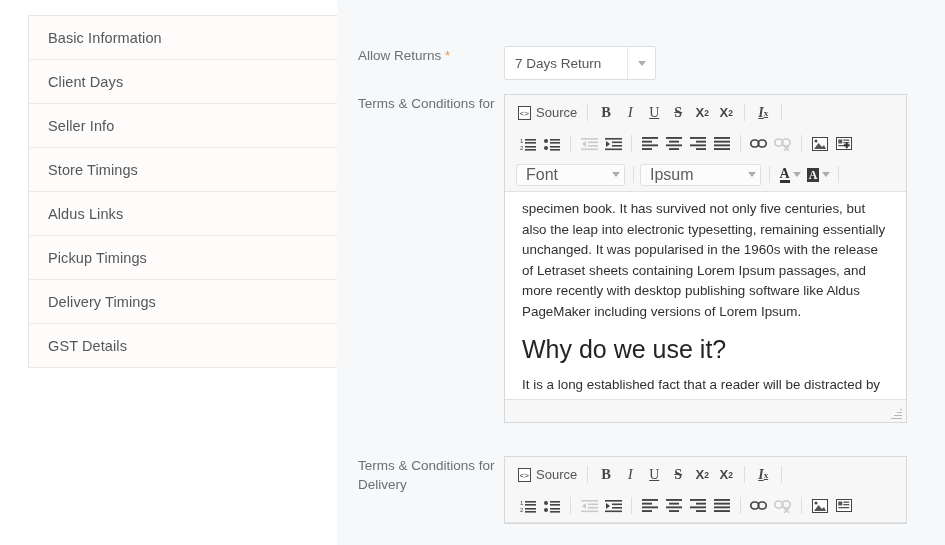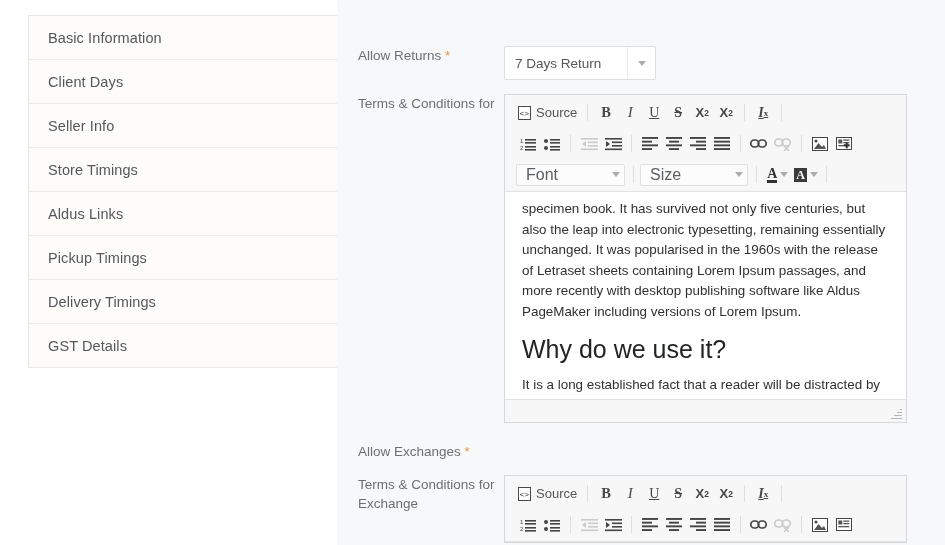--- a/index.html
+++ b/index.html
@@ -397,21 +397,21 @@
             </div>
 
             <div class="tbrow">
               <div class="combo">
                 <span class="cname">Font</span>
                 <span class="cgap" style="width:46px"></span>
                 <i class="caret"></i>
               </div>
               <span class="sep"></span>
               <div class="combo">
-                <span class="cname">Size</span>
+                <span class="cname">Ipsum</span>
                 <span class="cgap" style="width:46px"></span>
                 <i class="caret"></i>
               </div>
               <span class="sep"></span>
               <div class="clrbtn">
                 <span class="clrA">A</span>
                 <i class="caret"></i>
               </div>
               <div class="clrbtn">
                 <span class="clrAbg">A</span>
@@ -433,30 +433,26 @@
                 <i></i>
                 <i></i>
                 <i></i>
               </span>
           </div>
         </div>
       </div>
     </div>
 
     <div class="row" style="margin-top:19px;">
-      <div class="label">
-        <span>Allow Exchanges</span>
-        <span class="req">*</span>
-      </div>
     </div>
 
     <div class="row" style="margin-top:14px;">
       <div class="label">
         <div>Terms &amp; Conditions for</div>
-        <div>Exchange</div>
+        <div>Delivery</div>
       </div>
       <div class="field">
         <div class="editor">
           <div class="tb">
             <div class="tbrow">
               <div class="btn src">
                 <svg width="13" height="14" viewBox="0 0 13 14">
                   <rect x="0.5" y="0.5" width="12" height="13" fill="#fff" stroke="#4a4a4a"></rect>
                   <text x="6.3" y="10" font-size="8" text-anchor="middle" fill="#2b2b2b" font-family="Liberation Mono, monospace">&lt;&gt;</text>
                 </svg>

